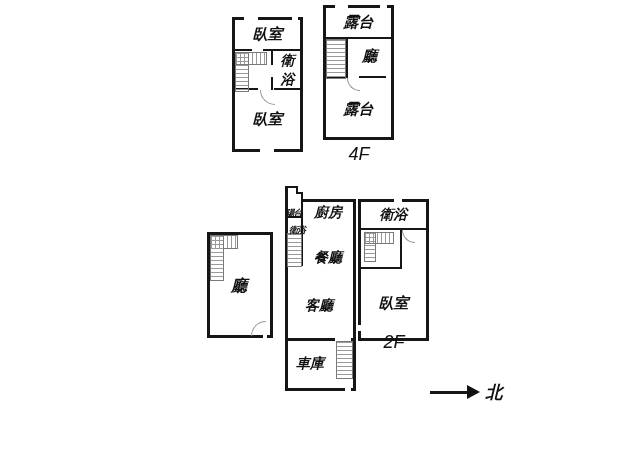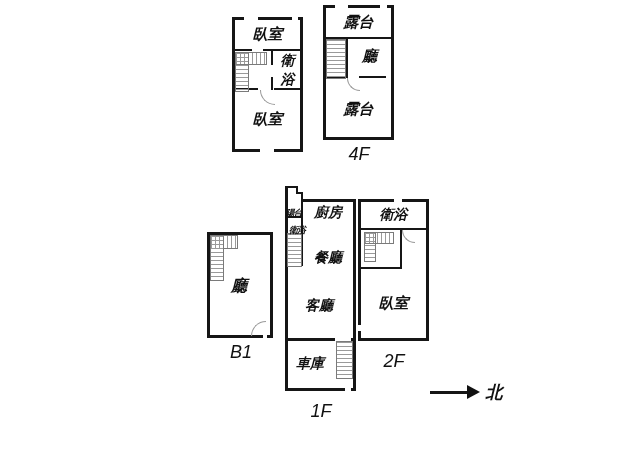--- a/index.html
+++ b/index.html
@@ -71,21 +71,20 @@
   <div class="plan" style="left:205px;top:230px;width:72px;height:135px;">
     <i class="w" style="left:2px;top:2px;width:66px;height:3px;"></i>
     <i class="w" style="left:2px;top:2px;width:3px;height:106px;"></i>
     <i class="w" style="left:65px;top:2px;width:3px;height:106px;"></i>
     <i class="w" style="left:2px;top:105px;width:56px;height:3px;"></i>
     <i class="w" style="left:62px;top:105px;width:6px;height:3px;"></i>
     <i class="hatch-v" style="left:5px;top:5px;width:26px;height:12px;"></i>
     <i class="hatch-h" style="left:5px;top:5px;width:12px;height:44px;"></i>
     <i class="arc arc-tl" style="left:46px;top:91px;width:14px;height:14px;"></i>
     <span class="rl" style="left:2px;top:47px;width:64px;font-size:16px;">廳</span>
-    <span class="fl" style="left:0px;top:112px;width:72px;">B1</span>
   </div>
 
   <div class="plan" style="left:283px;top:183px;width:76px;height:245px;">
     <i class="w" style="left:2px;top:3px;width:3px;height:205px;"></i>
     <i class="w" style="left:2px;top:3px;width:12px;height:2px;"></i>
     <i class="w" style="left:13px;top:3px;width:2px;height:8px;"></i>
     <i class="w" style="left:13px;top:9px;width:7px;height:2px;"></i>
     <i class="w" style="left:18px;top:9px;width:2px;height:74px;"></i>
     <i class="w" style="left:18px;top:16px;width:55px;height:3px;"></i>
     <i class="w" style="left:70px;top:16px;width:3px;height:192px;"></i>
@@ -95,39 +94,38 @@
     <i class="w" style="left:2px;top:205px;width:60px;height:3px;"></i>
     <i class="w" style="left:68px;top:205px;width:5px;height:3px;"></i>
     <i class="hatch-h" style="left:4px;top:50px;width:13px;height:32px;"></i>
     <i class="hatch-h" style="left:53px;top:158px;width:15px;height:36px;"></i>
     <span class="rl" style="left:2px;top:17px;width:17px;font-size:9px;letter-spacing:-1px;margin-top:8px;">陽台</span>
     <span class="rl" style="left:3px;top:42px;width:22px;font-size:9px;letter-spacing:-1px;">衛浴</span>
     <span class="rl" style="left:20px;top:21px;width:50px;font-size:14px;">廚房</span>
     <span class="rl" style="left:20px;top:66px;width:50px;font-size:14px;">餐廳</span>
     <span class="rl" style="left:2px;top:114px;width:68px;font-size:14px;">客廳</span>
     <span class="rl" style="left:2px;top:172px;width:50px;font-size:14px;">車庫</span>
-    <span class="fl" style="left:0px;top:218px;width:76px;">1F</span>
   </div>
 
   <div class="plan" style="left:356px;top:197px;width:76px;height:168px;">
     <i class="w" style="left:2px;top:2px;width:36px;height:3px;"></i>
     <i class="w" style="left:46px;top:2px;width:27px;height:3px;"></i>
     <i class="w" style="left:2px;top:2px;width:3px;height:126px;"></i>
     <i class="w" style="left:2px;top:134px;width:3px;height:10px;"></i>
     <i class="w" style="left:70px;top:2px;width:3px;height:142px;"></i>
     <i class="w" style="left:2px;top:141px;width:71px;height:3px;"></i>
     <i class="w" style="left:2px;top:31px;width:71px;height:2px;"></i>
     <i class="w" style="left:44px;top:31px;width:2px;height:41px;"></i>
     <i class="w" style="left:2px;top:70px;width:44px;height:2px;"></i>
     <i class="hatch-v" style="left:8px;top:35px;width:28px;height:10px;"></i>
     <i class="hatch-h" style="left:8px;top:35px;width:10px;height:28px;"></i>
     <i class="arc arc-bl" style="left:46px;top:33px;width:12px;height:12px;"></i>
     <span class="rl" style="left:2px;top:9px;width:71px;font-size:14px;">衛浴</span>
     <span class="rl" style="left:2px;top:98px;width:71px;font-size:15px;">臥室</span>
-    <span class="fl" style="left:0px;top:154px;width:76px;">2F</span>
+    <span class="fl" style="left:0px;top:135px;width:76px;">2F</span>
   </div>
 
   <div class="plan" style="left:428px;top:380px;width:100px;height:28px;">
     <i class="w" style="left:2px;top:11px;width:37px;height:3px;"></i>
     <i class="tri-right" style="left:39px;top:5px;"></i>
     <span class="rl" style="left:56px;top:3px;width:20px;font-size:17px;">北</span>
   </div>
 
 </div>
 

